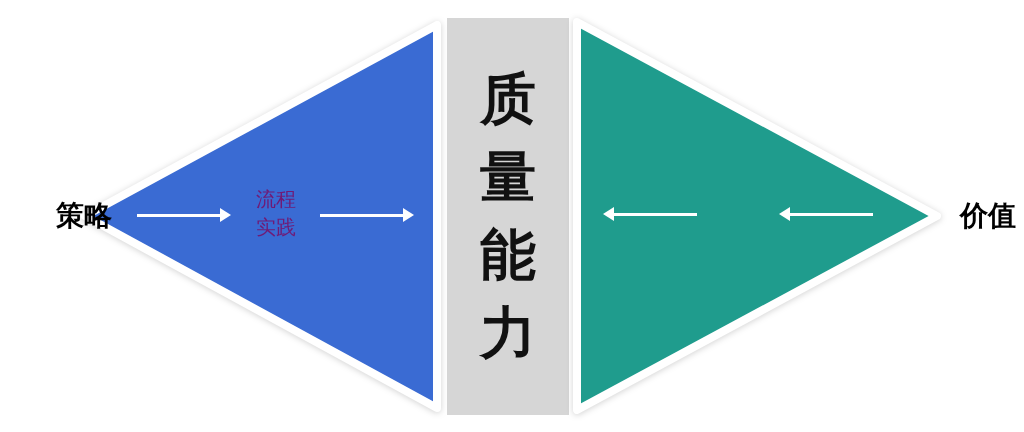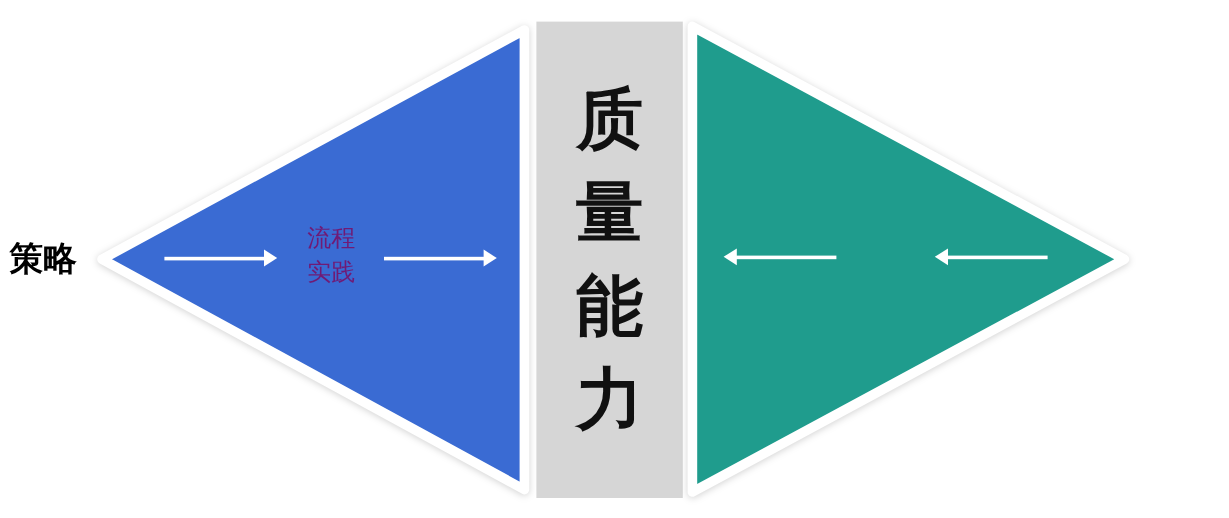--- a/index.html
+++ b/index.html
@@ -29,20 +29,21 @@
     filter: drop-shadow(0 1px 3px rgba(0,0,0,0.18));
   }
   .side-label {
     position: absolute;
     top: 216px;
     transform: translateY(-50%);
     font-size: 28px;
     font-weight: bold;
     color: #000000;
     white-space: nowrap;
+    margin-left: 48px;
   }
   .side-label.left { left: 8px; }
   .side-label.right { right: 8px; }
   .tri-label {
     position: absolute;
     transform: translate(-50%, -50%);
     color: #701a75;
     font-size: 20px;
     line-height: 1.4;
     text-align: center;
@@ -98,20 +99,21 @@
 <div class="canvas">
 
   <svg class="shapes-svg" viewBox="0 0 1024 432">
     <rect x="447" y="18" width="122" height="397" fill="#D6D6D6"></rect>
     <polygon class="tri" points="85,216 437,25 437,408" fill="#3A6BD3"></polygon>
     <polygon class="tri" points="577,22 937,216 577,410" fill="#1F9C8D"></polygon>
   </svg>
 
   <div class="side-label left">策略</div>
 
+  <div class="side-label right">价值</div>
 
   <div class="arrow arrow-right" style="left:137px; top:214px; width:84px;"></div>
   <div class="arrow arrow-right" style="left:320px; top:214px; width:84px;"></div>
 
   <div class="tri-label left-tri">
     <div>流程</div>
     <div>实践</div>
   </div>
 
   <div class="arrow arrow-left" style="left:613px; top:213px; width:84px;"></div>

